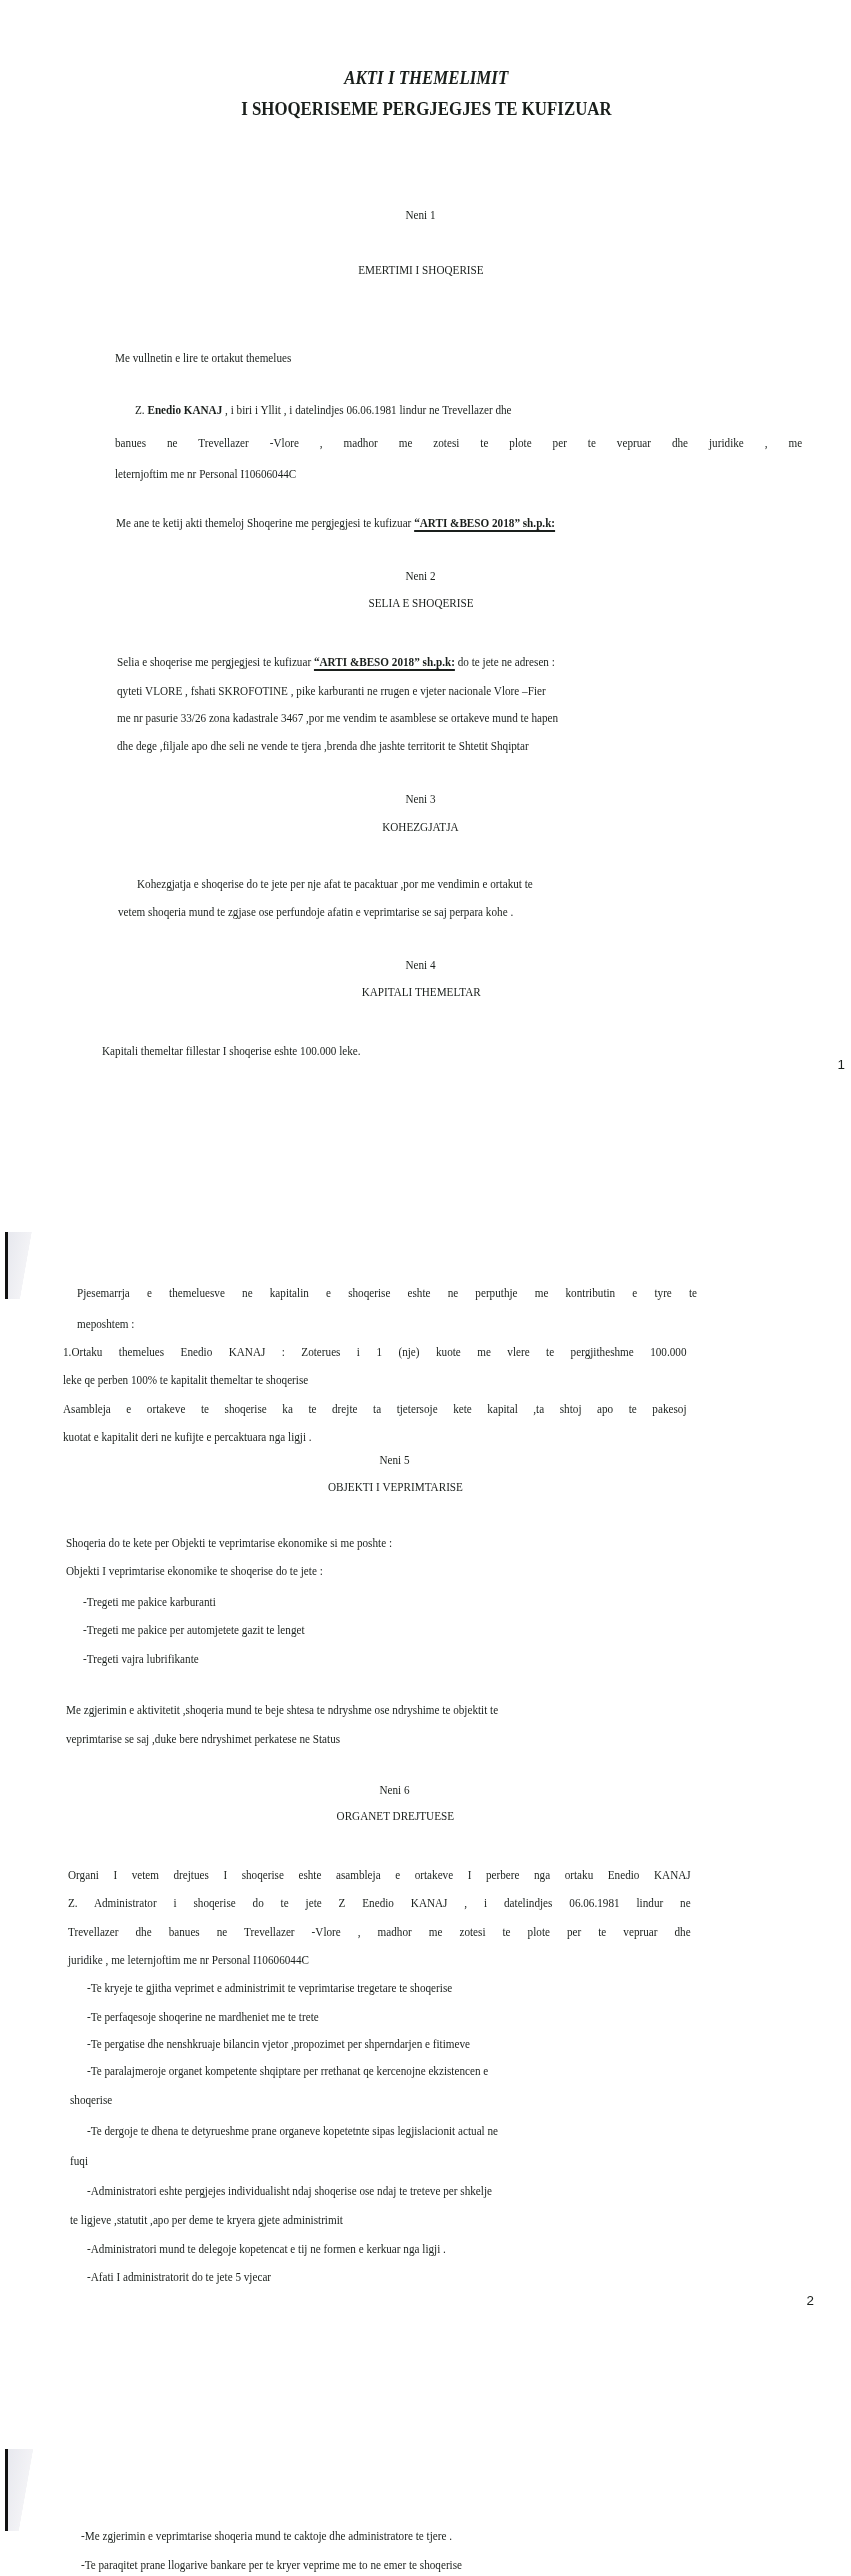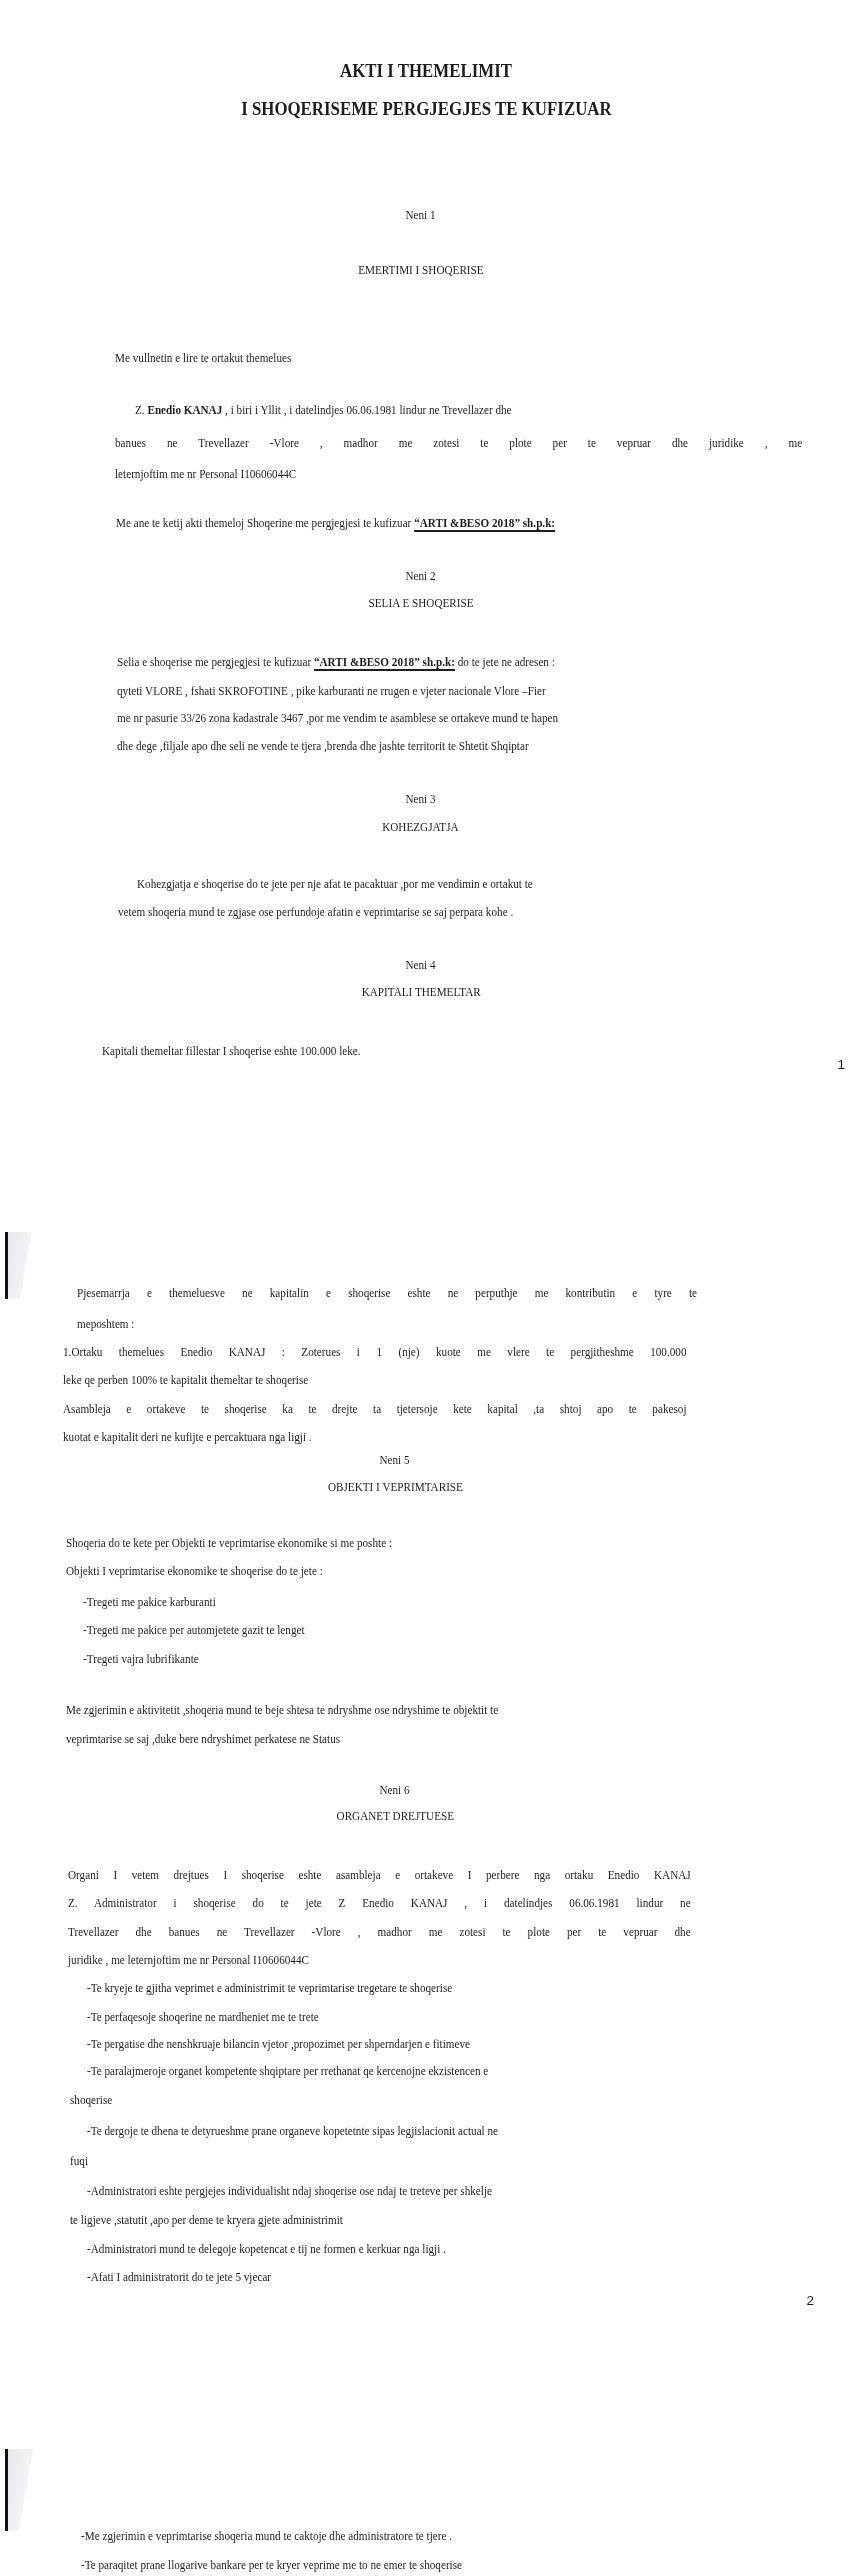--- a/index.html
+++ b/index.html
@@ -16,21 +16,21 @@
   .title { font-size: 19.6px; font-weight: bold; text-decoration: underline; text-decoration-thickness: 2.1px; text-underline-offset: 4.1px; }
   .b { font-weight: bold; }
   .bu { font-weight: bold; text-decoration: underline; text-decoration-thickness: 1.5px; text-underline-offset: 2.6px; }
   .just { text-align: justify; text-align-last: justify; }
   .pnum { font-family: "Liberation Sans", sans-serif; font-size: 13.4px; }
 </style>
 </head>
 <body>
 
 <div class="page">
-  <div class="tc title" style="top:59px;"><span>AKTI I THEMELIMIT</span></div>
+  <div class="tc title" style="top:66px;font-style:italic;"><span>AKTI I THEMELIMIT</span></div>
   <div class="tc title" style="top:97px;"><span>I SHOQERISEME PERGJEGJES TE KUFIZUAR</span></div>
 
   <div class="tc u" style="top:207px;left:-5.2px;"><span>Neni 1</span></div>
   <div class="tc" style="top:262px;left:-5.2px;"><span>EMERTIMI I SHOQERISE</span></div>
   <div class="abs t" style="left:115px;top:350px;">Me vullnetin e lire te ortakut   themelues</div>
 
   <div class="abs t" style="left:135px;top:402px;">
     <span>Z. </span><span class="b">Enedio KANAJ</span><span>  , i biri i Yllit  , i datelindjes 06.06.1981 lindur ne Trevellazer  dhe</span>
   </div>
   <div class="abs t just" style="left:115px;top:435px;width:799px;">banues ne Trevellazer -Vlore , madhor me zotesi te plote per te vepruar dhe juridike , me</div>

